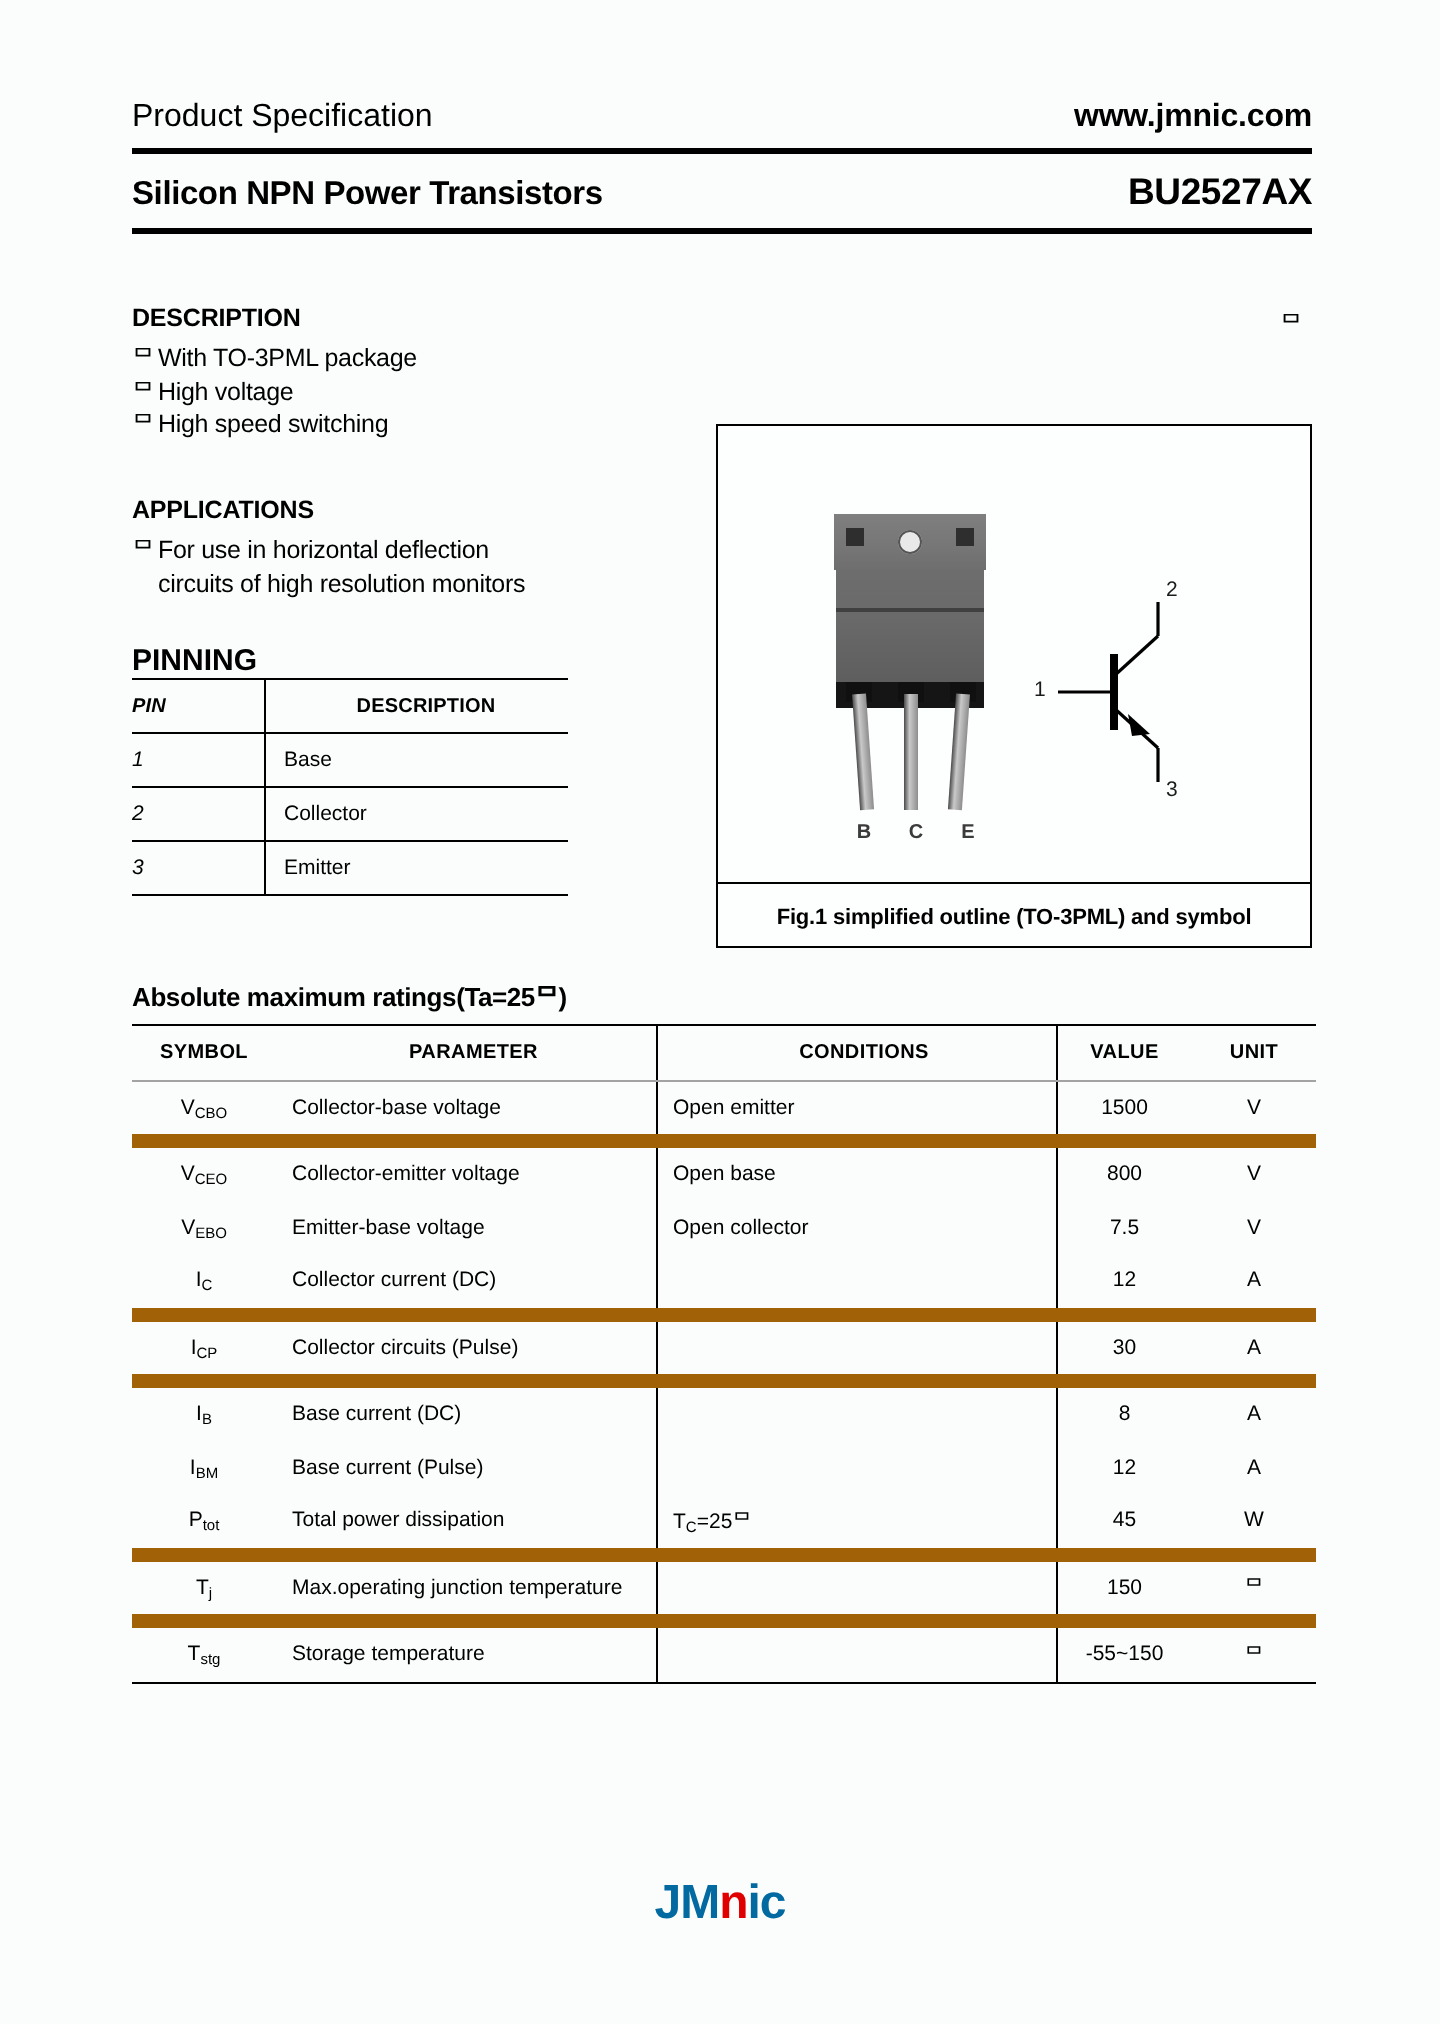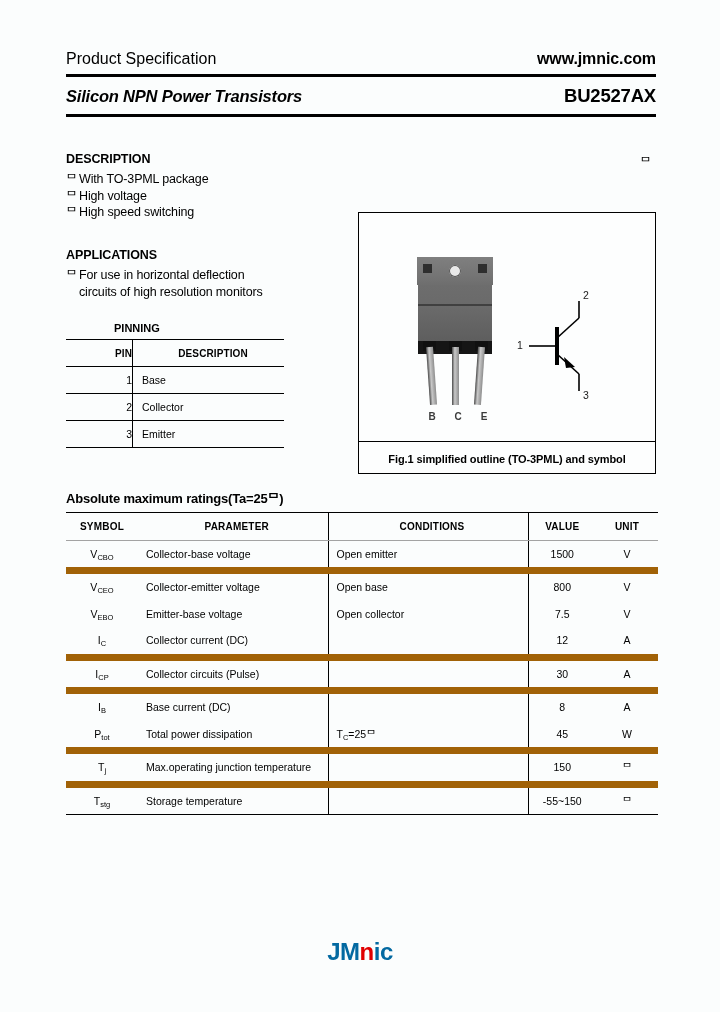--- a/index.html
+++ b/index.html
@@ -52,21 +52,20 @@
     left: 66px; top: 85px;
     width: 590px;
     display: flex;
     justify-content: space-between;
     align-items: baseline;
   }
   .hdr-title {
     font-size: 16.5px;
     font-weight: bold;
     letter-spacing: -0.2px;
-    font-style: italic;
   }
   .hdr-part {
     font-size: 18.5px;
     font-weight: bold;
     letter-spacing: -0.2px;
   }
 
   
   .sec-title {
     font-size: 12.5px;
@@ -110,37 +109,37 @@
   }
 
   .stray-glyph {
     position: absolute;
     left: 640px; top: 154px;
     font-size: 12px;
     font-family: "DejaVu Sans", sans-serif;
   }
 
   
-  #pinning-head { position: absolute; left: 66px; top: 322px; font-size: 11px; font-weight: bold; margin-left: 48px; }
+  #pinning-head { position: absolute; left: 66px; top: 322px; font-size: 15px; font-weight: bold; }
   .pin-table {
     position: absolute;
     left: 66px; top: 339px;
     width: 218px;
     border-collapse: collapse;
   }
   .pin-table th, .pin-table td {
     border-top: 1px solid #000;
     border-bottom: 1px solid #000;
     padding: 0;
     height: 26px;
     font-weight: normal;
     font-size: 10.5px;
   }
   .pin-table th { font-weight: bold; font-size: 10px; text-align: center; letter-spacing: 0.1px; }
-  .pin-table .c-pin { width: 66px; text-align: right; border-right: 1px solid #000; }
+  .pin-table .c-pin { width: 66px; text-align: left; border-right: 1px solid #000; font-style: italic; }
   .pin-table .c-desc { text-align: left; padding-left: 9px; }
   .pin-table tr td.c-pin, .pin-table tr th.c-pin { border-right: 1px solid #000; }
   .pin-table tr:not(:last-child) td { border-bottom: 1px solid #000; }
 
   
   .fig-box {
     position: absolute;
     left: 358px; top: 212px;
     width: 298px; height: 262px;
     border: 1px solid #000;
@@ -479,20 +478,27 @@
         <td class="cell-val">30</td>
         <td class="cell-uni">A</td>
       </tr>
       <tr>
         <td class="cell-sym"><span>I</span><sub>B</sub></td>
         <td class="cell-par">Base current (DC)</td>
         <td class="cell-con"></td>
         <td class="cell-val">8</td>
         <td class="cell-uni">A</td>
       </tr>
+      <tr>
+        <td class="cell-sym"><span>I</span><sub>BM</sub></td>
+        <td class="cell-par">Base current (Pulse)</td>
+        <td class="cell-con"></td>
+        <td class="cell-val">12</td>
+        <td class="cell-uni">A</td>
+      </tr>
       <tr class="grp-end">
         <td class="cell-sym"><span>P</span><sub>tot</sub></td>
         <td class="cell-par">Total power dissipation</td>
         <td class="cell-con"><span>T</span><sub>C</sub><span>=25ᄆ</span></td>
         <td class="cell-val">45</td>
         <td class="cell-uni">W</td>
       </tr>
       <tr class="grp-end">
         <td class="cell-sym"><span>T</span><sub>j</sub></td>
         <td class="cell-par">Max.operating junction temperature</td>

